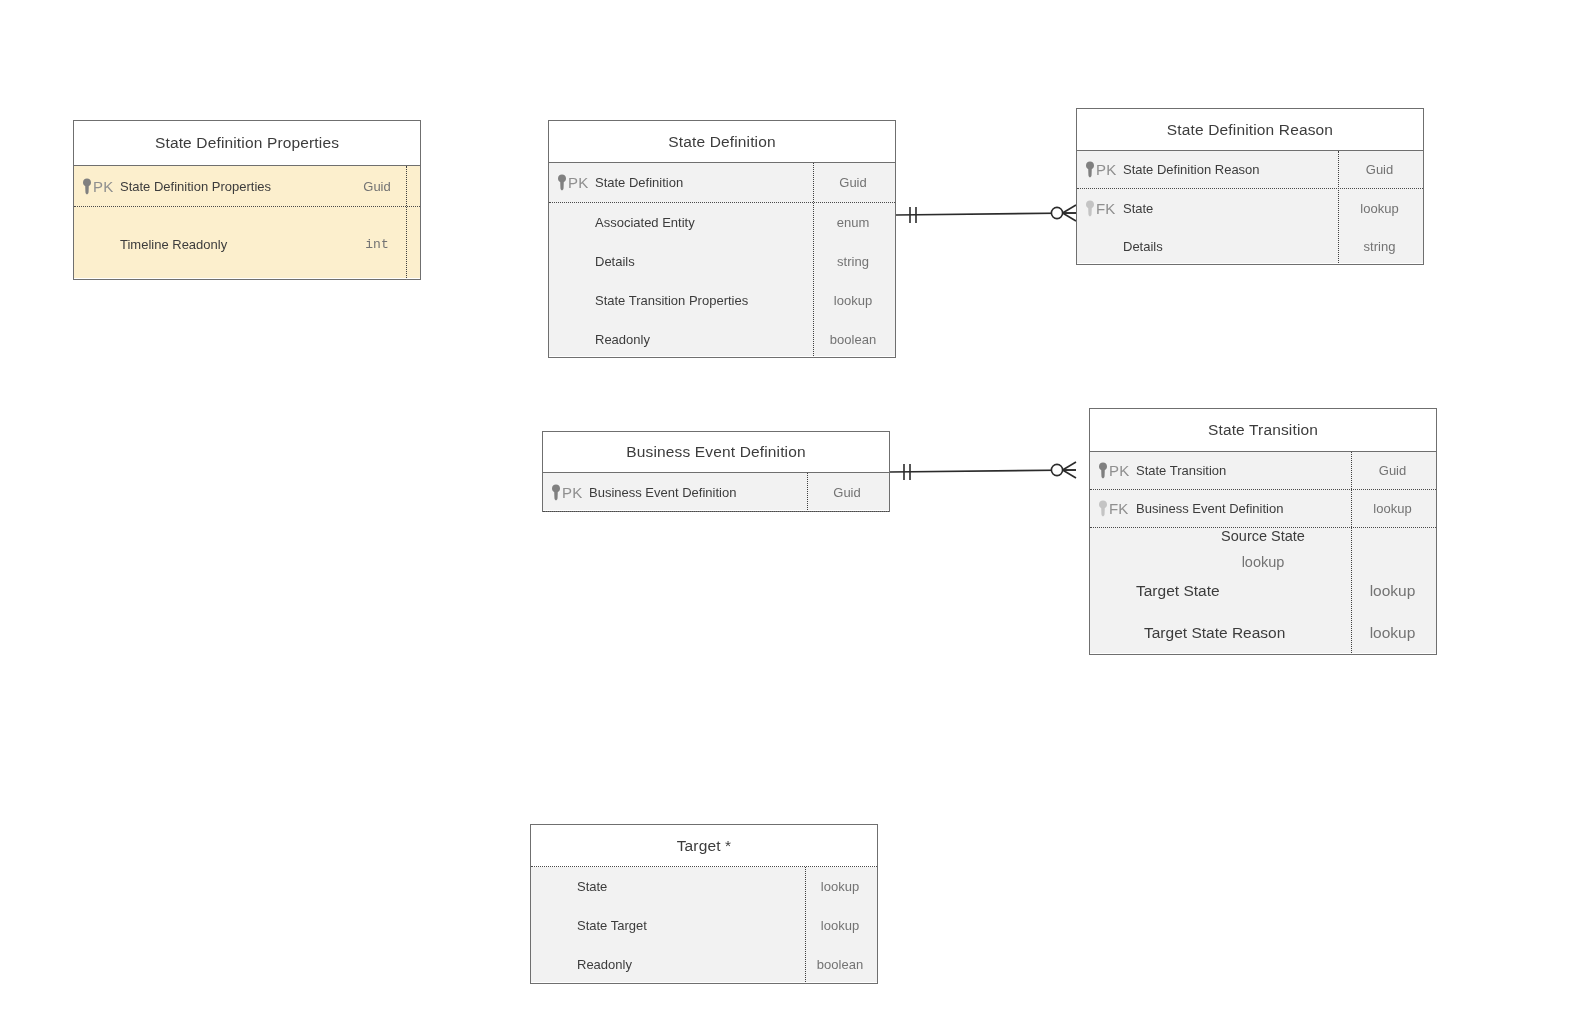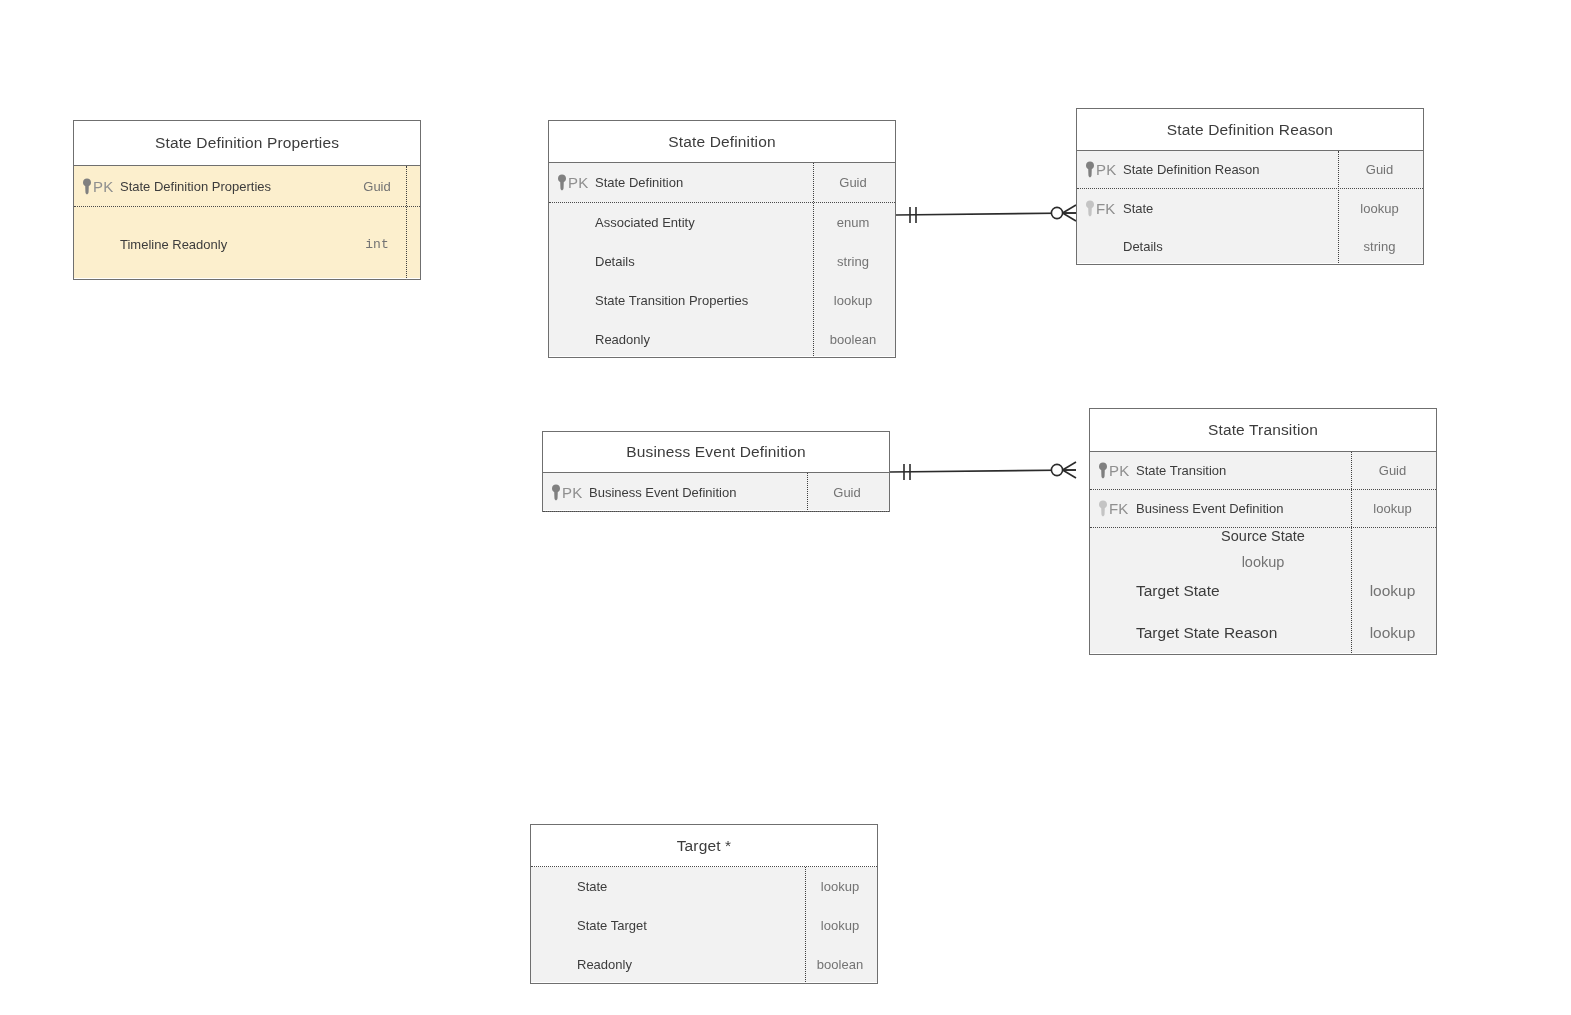--- a/index.html
+++ b/index.html
@@ -276,21 +276,21 @@
           <div class="attr-row sz-145" style="height: 42px; flex-direction: column;">
             <div class="attr-key"></div>
             <div class="attr-name">Source State</div>
             <div class="attr-type" style="width: 87px;">lookup</div>
           </div>
           <div class="attr-row sz-155" style="height: 42px;">
             <div class="attr-key"></div>
             <div class="attr-name">Target State</div>
             <div class="attr-type" style="width: 87px;">lookup</div>
           </div>
-          <div class="attr-row sz-155" style="height: 42px;">
+          <div class="attr-row sz-155" style="height: 42px; gap: 8px;">
             <div class="attr-key"></div>
             <div class="attr-name">Target State Reason</div>
             <div class="attr-type" style="width: 87px;">lookup</div>
           </div>
         </div>
       </div>
       <div class="entity" style="left: 530px; top: 824px; width: 348px; height: 160px;">
         <div class="entity-header dotted-sep" style="height: 42px;">Target *</div>
         <div class="entity-body fill-gray" style="height: 115px;">
           <div class="col-divider" style="left: 274px;"></div>

